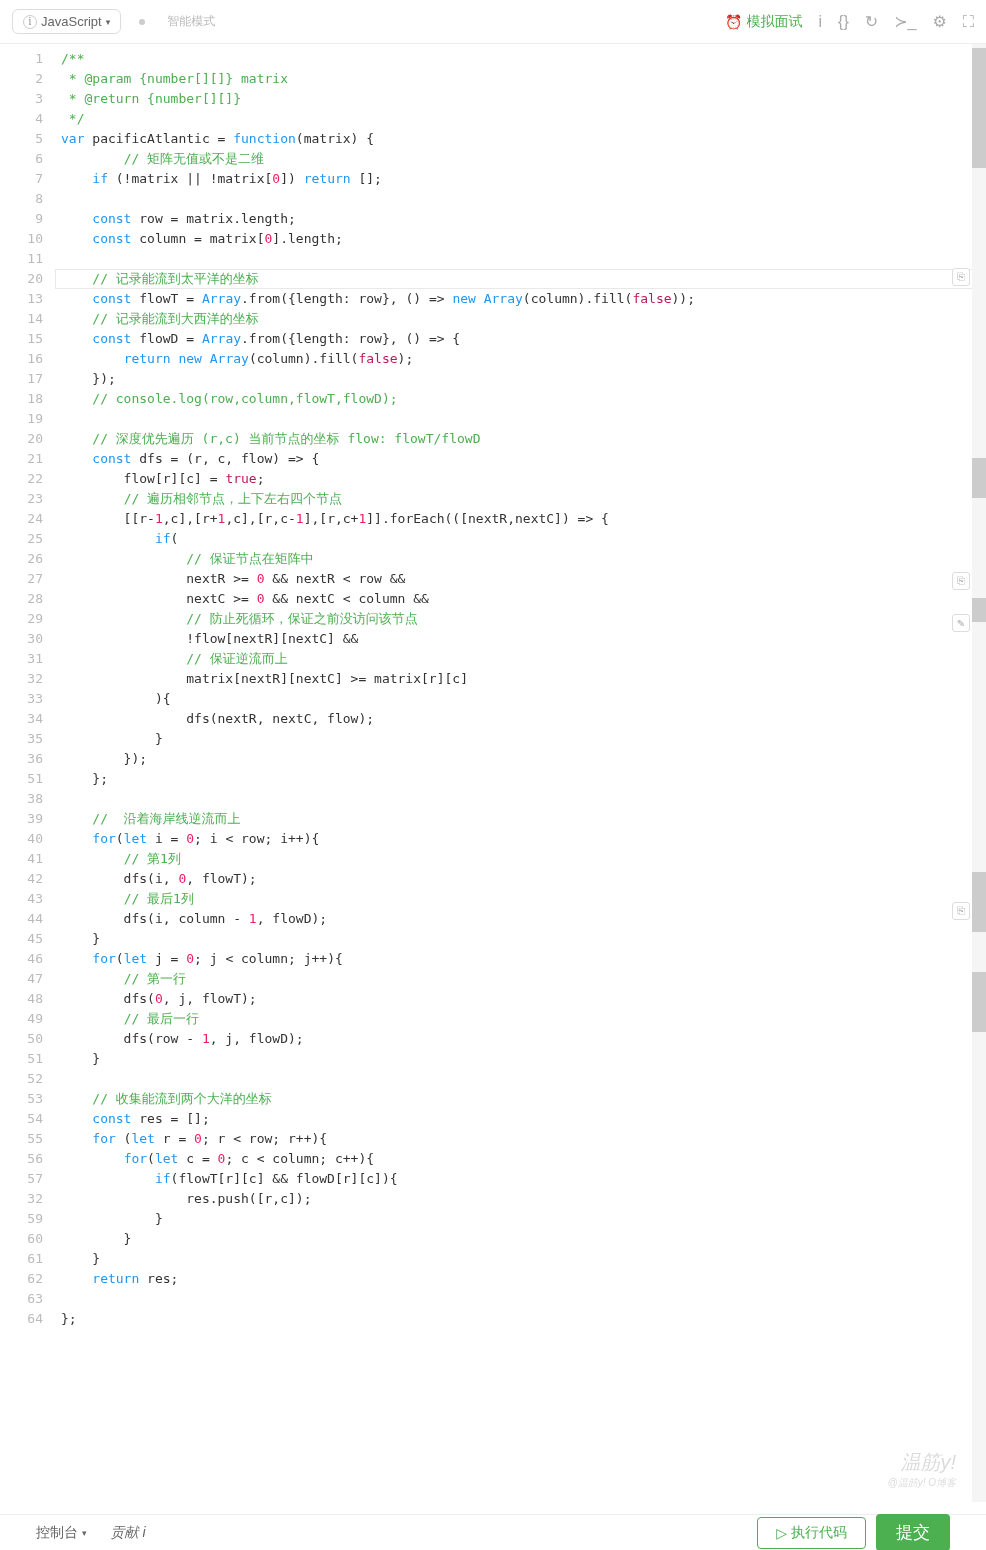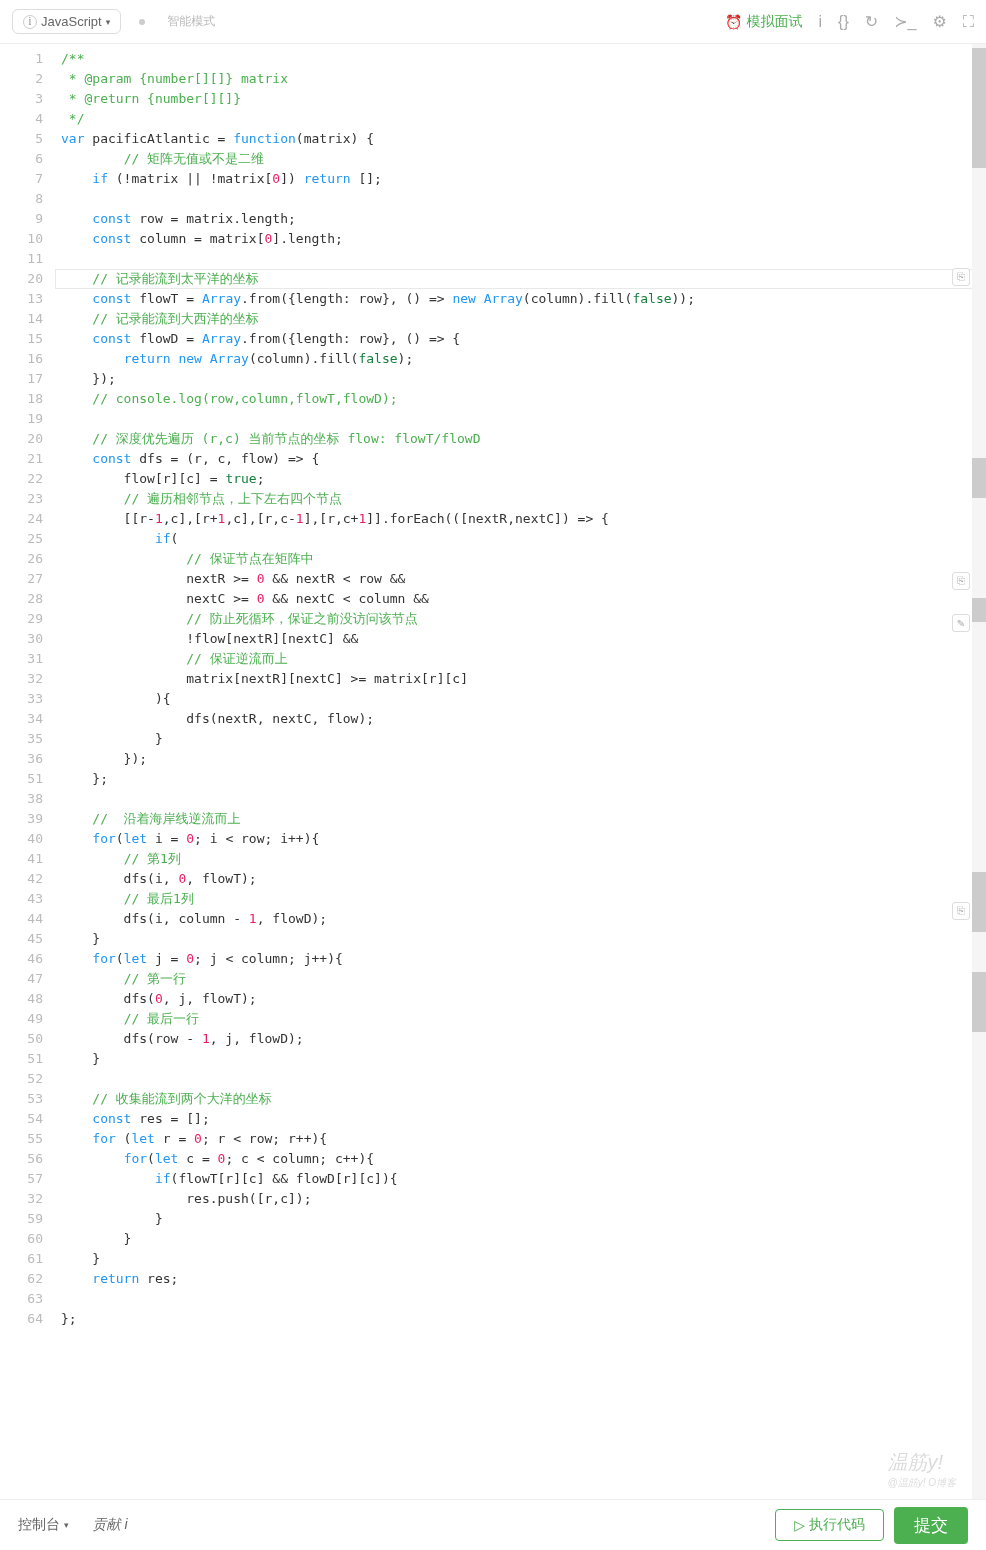--- a/index.html
+++ b/index.html
@@ -15,33 +15,33 @@
 .tb-icon { font-size: 16px; color: #aaa; cursor: pointer; font-style: normal; }
 .editor-wrap { display: flex; height: calc(100% - 44px - 48px); position: relative; }
 .gutter { width: 55px; text-align: right; padding-right: 12px; font-family: Consolas, Monaco, monospace; font-size: 13px; color: #bbb; line-height: 20px; padding-top: 5px; user-select: none; background: #fff; }
 .gutter div { height: 20px; }
 .code-area { flex: 1; font-family: Consolas, Monaco, monospace; font-size: 13px; line-height: 20px; padding-top: 5px; white-space: pre; overflow: hidden; position: relative; }
 .code-line { height: 20px; position: relative; padding-left: 6px; }
 .cursor-line { box-shadow: inset 0 0 0 1px #e8e8e8; }
 .c-comment { color: #4CAF50; }
 .c-keyword { color: #2196F3; }
 .c-number { color: #E91E63; }
-.c-bool { color: #15803d; }
+.c-bool { color: #be185d; }
 .c-func { color: #2196F3; }
 .c-plain { color: #333; }
 .scrollbar-track { position: absolute; right: 0; top: 44px; width: 14px; bottom: 48px; background: #f5f5f5; }
 .scrollbar-thumb { background: #ccc; width: 100%; }
 .fold-marks { position: absolute; right: 14px; top: 44px; width: 20px; bottom: 48px; }
 .fold-btn { position: absolute; width: 18px; height: 18px; border: 1px solid #ddd; border-radius: 3px; background: #fff; display: flex; align-items: center; justify-content: center; font-size: 10px; color: #aaa; cursor: pointer; }
-.bottom-bar { position: absolute; bottom: 0; left: 0; right: 0; height: 51px; border-top: 1px solid #eee; display: flex; align-items: center; padding: 0 18px; background: #fff; }
+.bottom-bar { position: absolute; bottom: 0; left: 0; right: 0; height: 36px; border-top: 1px solid #eee; display: flex; align-items: center; padding: 0 36px; background: #fff; }
 .console-label { color: #666; font-size: 14px; cursor: pointer; display: flex; align-items: center; gap: 4px; }
 .contrib-label { margin-left: 24px; color: #666; font-size: 14px; cursor: pointer; font-style: italic; }
 .run-btn { border: 1px solid #4CAF50; color: #4CAF50; background: #fff; padding: 6px 18px; border-radius: 4px; font-size: 14px; cursor: pointer; display: flex; align-items: center; gap: 4px; }
 .submit-btn { background: #4CAF50; color: #fff; border: none; padding: 7px 20px; border-radius: 4px; font-size: 17px; cursor: pointer; margin-left: 10px; }
-.watermark { position: absolute; right: 30px; bottom: 60px; color: rgba(0,0,0,0.15); font-size: 18px; font-style: italic; pointer-events: none; display:flex; flex-direction:column; align-items:flex-start; }
+.watermark { position: absolute; right: 30px; bottom: 60px; color: rgba(0,0,0,0.15); font-size: 18px; font-style: italic; pointer-events: none; display:flex; flex-direction:column; align-items:flex-end; }
 .watermark .w1 { font-size: 20px; }
 .watermark .w2 { font-size: 10px; }
 .chevron { font-size: 9px; }
 </style>
 </head>
 <body>
 
 <div class="toolbar">
   <div class="lang-select">
     <span class="info-icon">i</span>

